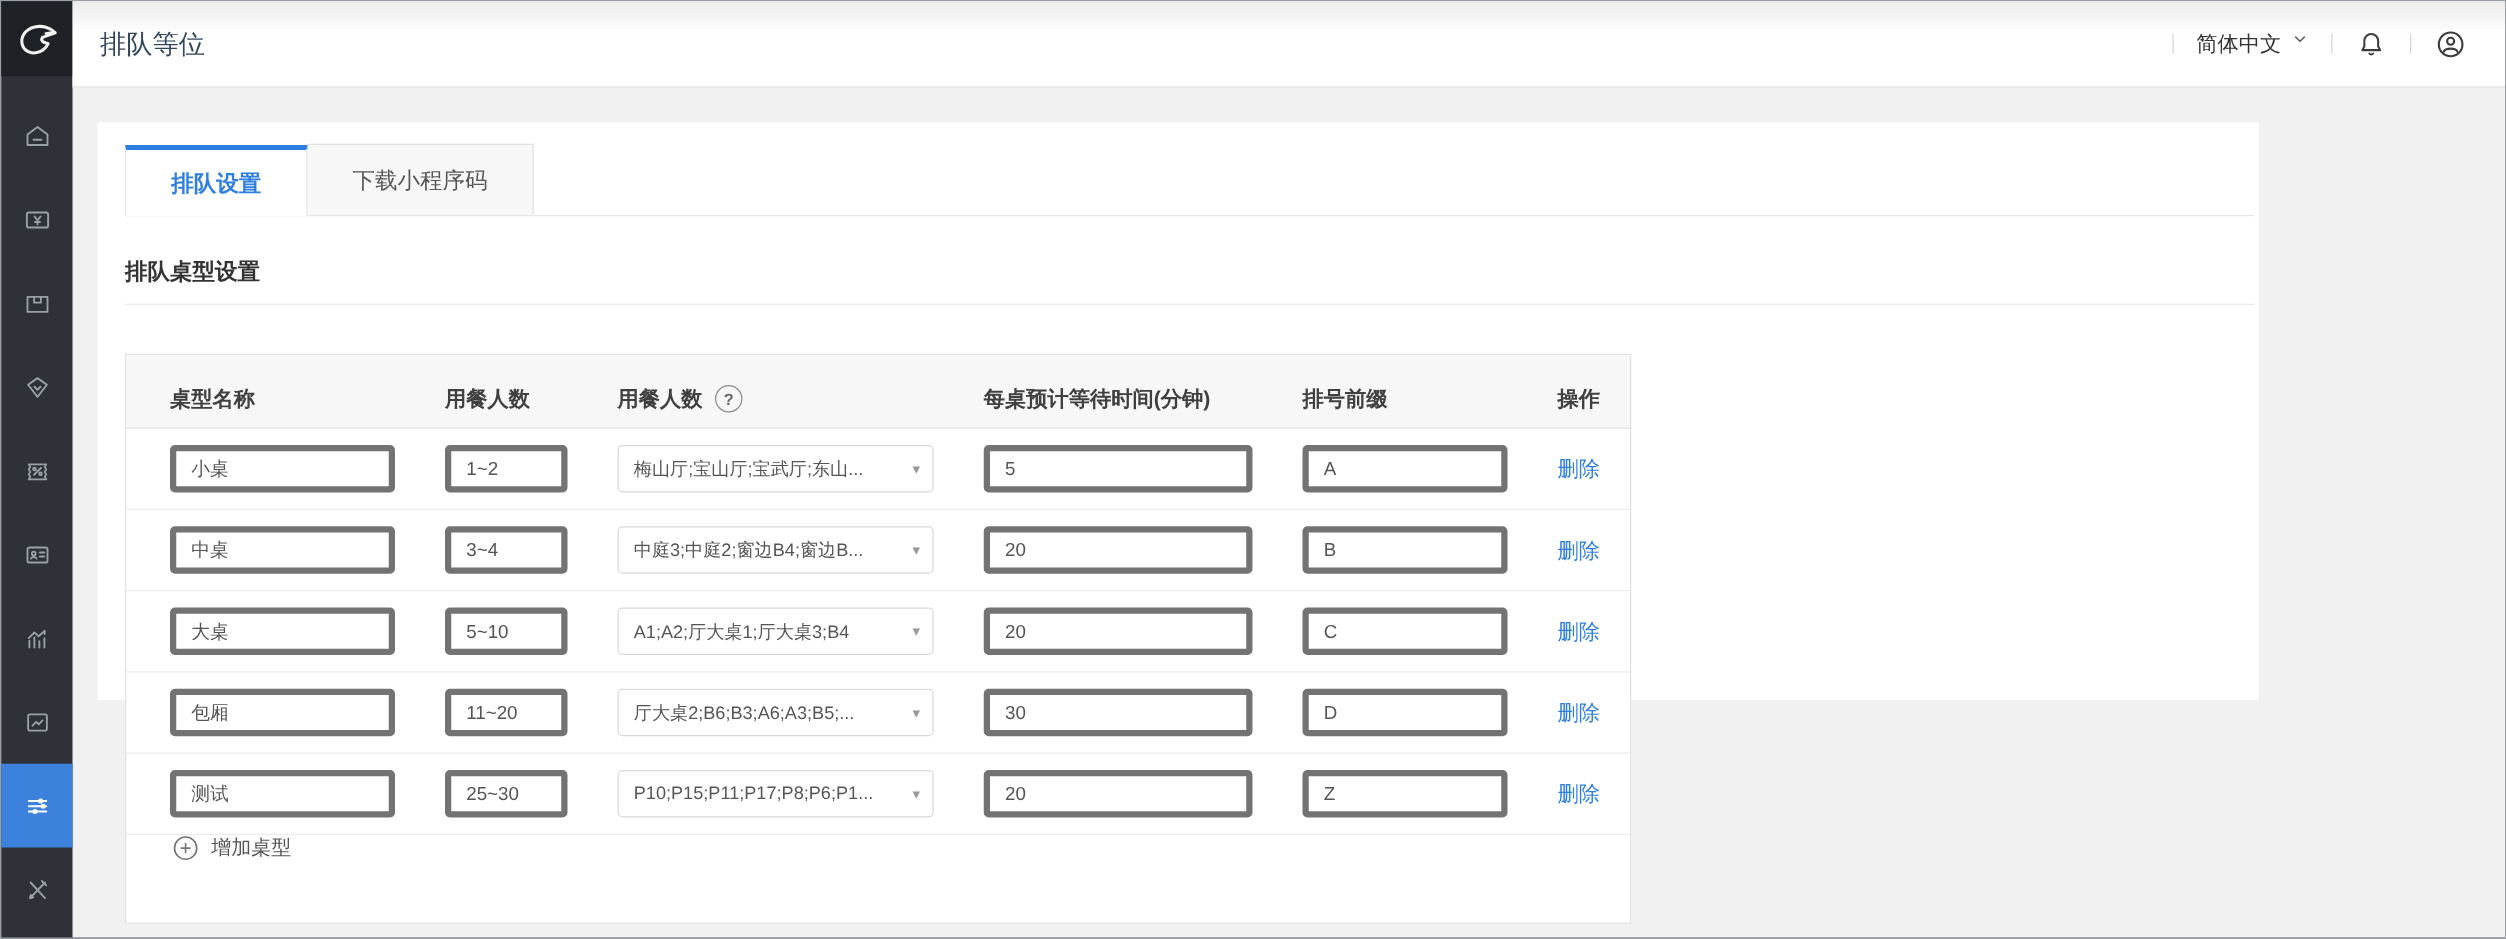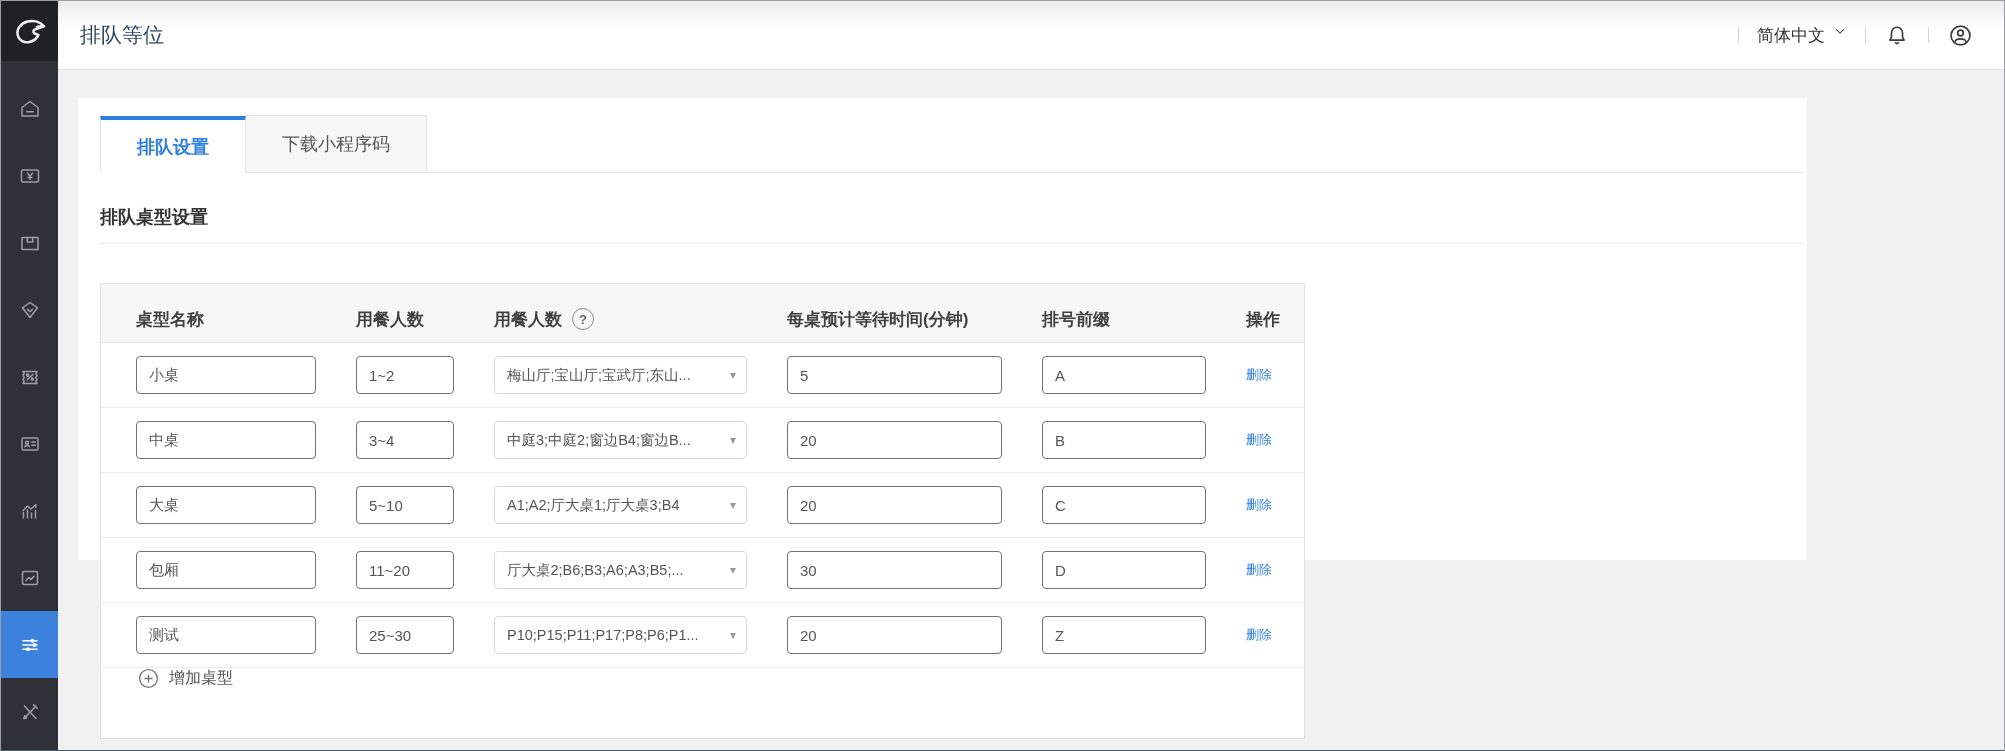--- a/index.html
+++ b/index.html
@@ -42,25 +42,25 @@
   .manage-wrap{display:flex;margin-top:39px;}
   .manage-label{margin-left:76px;width:152px;flex:0 0 152px;font-size:17px;color:#555;padding-top:19px;box-sizing:border-box;}
 
   
   .qtable{width:1205px;border:1px solid #e2e2e2;box-sizing:border-box;background:#fff;}
   .grid{display:grid;grid-template-columns:180px 98px 253px 215px 164px 60px;column-gap:40px;align-items:center;padding-left:35px;box-sizing:border-box;}
   .thead{height:59px;background:#f7f7f8;border-bottom:1px solid #e2e2e2;}
   .th{font-size:17px;font-weight:bold;color:#404040;white-space:nowrap;display:flex;align-items:center;margin-top:12px;}
   .help{width:20px;height:20px;border:1px solid #8c8c8c;border-radius:50%;display:inline-flex;align-items:center;justify-content:center;font-size:13px;font-weight:bold;color:#666;margin-left:10px;cursor:pointer;}
   .trow{height:65px;border-bottom:1px solid #ececec;}
-  .tinput{width:100%;height:38px;box-sizing:border-box;border:1px solid #737373;border-radius:4px;padding:0 12px;font-size:15px;color:#555;font-family:inherit;background:#fff;outline:none;}
+  .tinput{width:100%;height:38px;box-sizing:border-box;border:5px solid #737373;border-radius:4px;padding:0 12px;font-size:15px;color:#555;font-family:inherit;background:#fff;outline:none;}
   .tselect{height:38px;box-sizing:border-box;border:1px solid #d9d9d9;border-radius:4px;padding:0 10px 0 12px;display:flex;align-items:center;justify-content:space-between;cursor:pointer;background:#fff;}
   .tselect-text{font-size:14.5px;color:#555;white-space:nowrap;overflow:hidden;max-width:195px;text-align:right;}
   .caret{font-size:12px;color:#999;margin-left:6px;}
-  .del{font-size:13px;color:#2e7fe0;text-decoration:none;cursor:pointer;}
+  .del{font-size:17px;color:#2e7fe0;text-decoration:none;cursor:pointer;}
   .tfoot{height:70px;display:flex;align-items:flex-start;padding-left:37px;gap:10px;cursor:pointer;}
   .tfoot svg{stroke:#777;fill:none;stroke-width:1.4;}
   .add-label{font-size:16px;color:#555;}
 </style>
 </head>
 <body>
 
 <div class="app">
 
   <aside class="sidebar">

